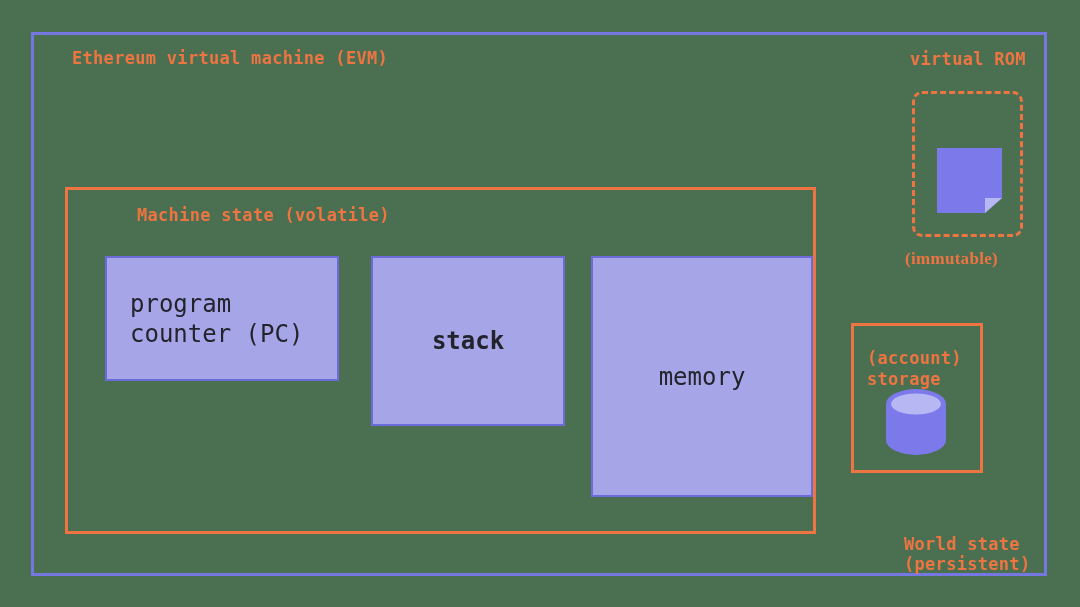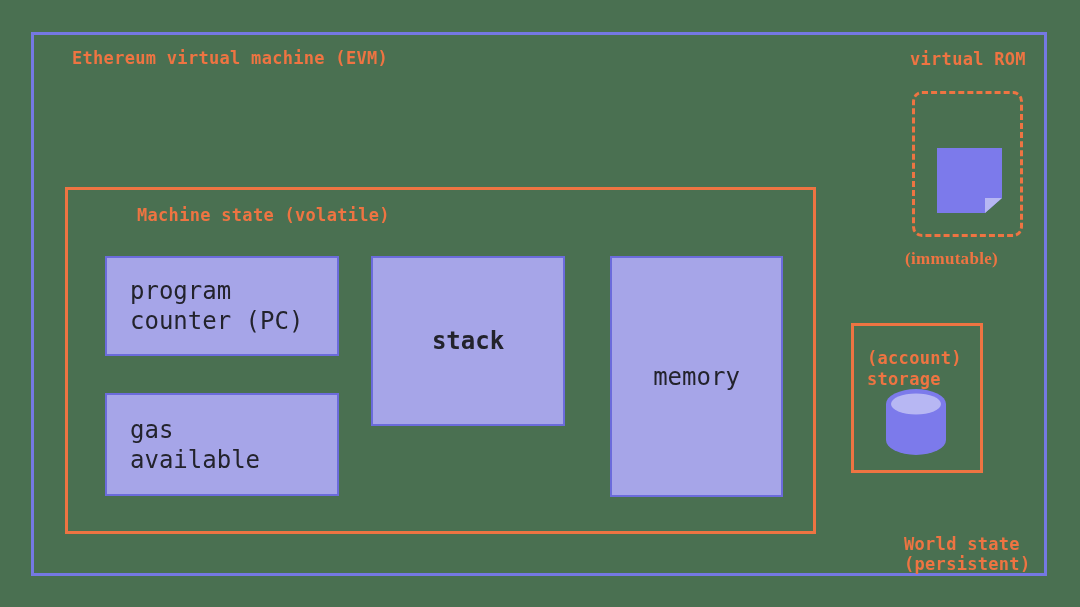--- a/index.html
+++ b/index.html
@@ -58,24 +58,24 @@
     font-size: 24px;
     line-height: 30px;
     display: flex;
     flex-direction: column;
     justify-content: center;
     white-space: pre-line;
   }
   .pbox.left-text { padding-left: 23px; }
   .pbox.center-text { align-items: center; text-align: center; }
 
-  .pc-box     { left: 105px; top: 256px; width: 234px; height: 100px; }
+  .pc-box     { left: 105px; top: 256px; width: 234px; height: 125px; }
   .gas-box    { left: 105px; top: 393px; width: 234px; height: 103px; }
   .stack-box  { left: 371px; top: 256px; width: 194px; height: 170px; font-weight: bold; }
-  .memory-box { left: 591px; top: 256px; width: 173px; height: 241px; margin-left: 19px; }
+  .memory-box { left: 591px; top: 256px; width: 222px; height: 241px; }
 
   
   .vrom-label { left: 910px; top: 49px; }
   .evmcode-box {
     left: 912px; top: 91px;
     width: 111px; height: 146px;
     border: 3px dashed var(--accent-orange);
     border-radius: 10px;
   }
   .evmcode-label {
@@ -108,24 +108,20 @@
   <div class="abs olabel evm-title">Ethereum virtual machine (EVM)</div>
 
   <div class="abs ms-box"></div>
   <div class="abs olabel ms-title">Machine state (volatile)</div>
 
   <div class="abs pbox left-text pc-box">
     <span>program
 counter (PC)</span>
   </div>
 
-  <div class="abs pbox left-text gas-box">
-    <span>gas
-available</span>
-  </div>
 
   <div class="abs pbox center-text stack-box">
     <span>stack</span>
   </div>
 
   <div class="abs pbox center-text memory-box">
     <span>memory</span>
   </div>
 
   <div class="abs olabel vrom-label">virtual ROM</div>

